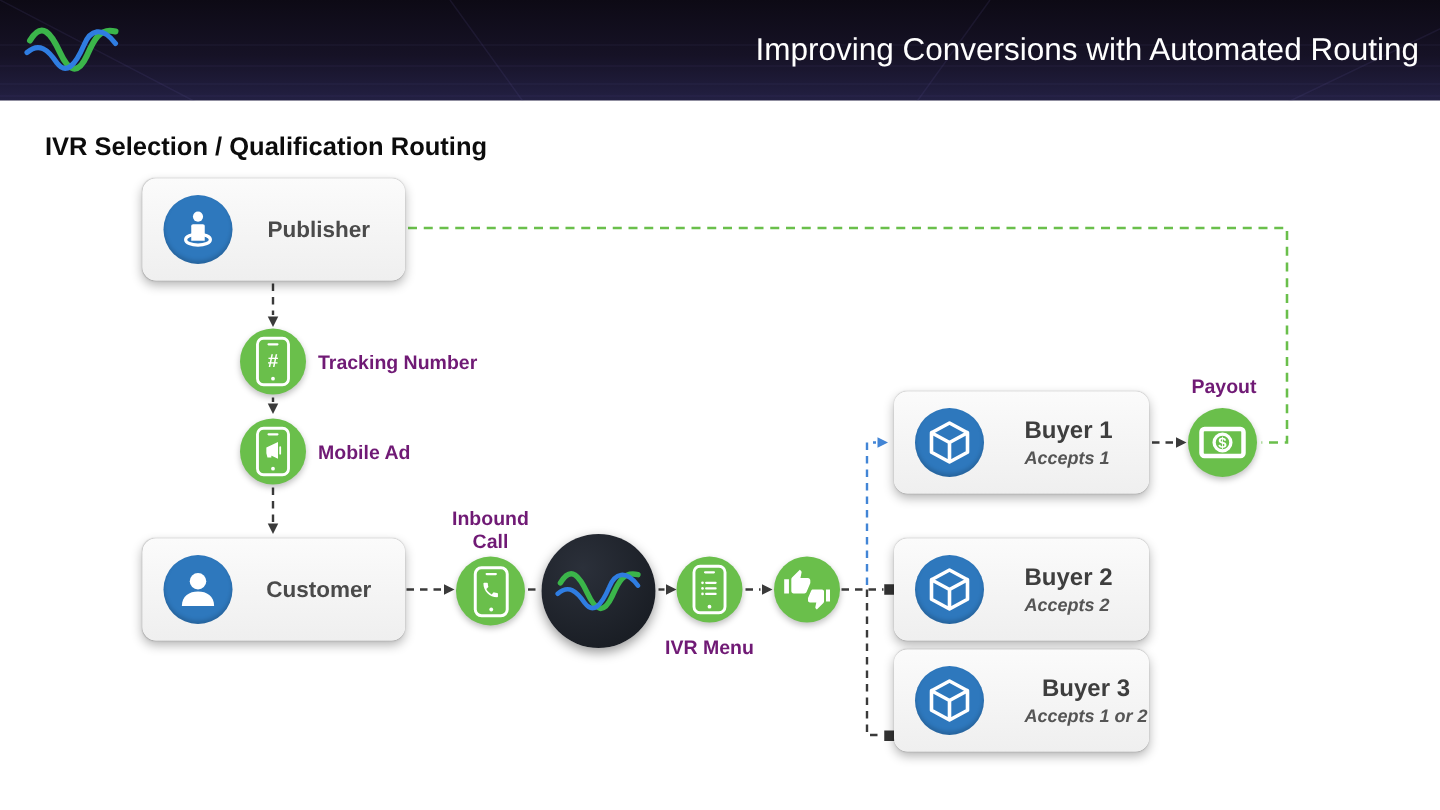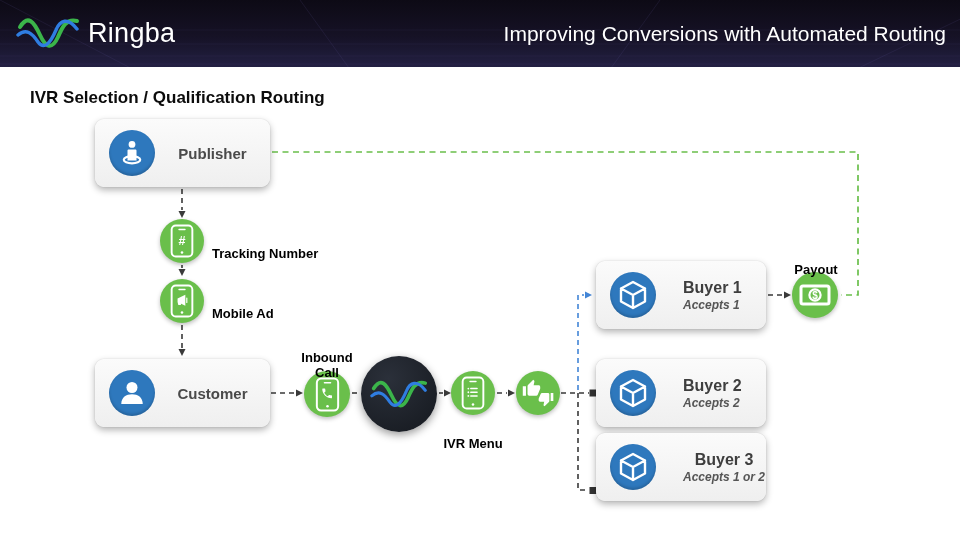--- a/index.html
+++ b/index.html
@@ -46,21 +46,21 @@
     display:flex;align-items:center;justify-content:center;
     box-shadow:0 2px 4px rgba(0,0,0,.25);}
 
   
   .ringba-circle{position:absolute;left:361px;top:356px;width:76px;height:76px;border-radius:50%;
     background:radial-gradient(circle at 36% 30%,#2b303a,#1a1e25 75%);
     box-shadow:0 3px 8px rgba(0,0,0,.4);
     display:flex;align-items:center;justify-content:center;}
 
   
-  .nlabel{position:absolute;font-size:13px;line-height:15px;font-weight:bold;color:#000000;margin-top:12px;}
+  .nlabel{position:absolute;font-size:13px;line-height:15px;font-weight:bold;color:#701a75;}
   .center{text-align:center;}
 </style>
 </head>
 <body>
 
 <div class="stage">
 
   <header class="header">
     <svg class="hgrid" width="960" height="67">
       <g stroke="#5a5090" stroke-width="1" opacity="0.16">
@@ -78,21 +78,20 @@
         <line x1="0" y1="44" x2="960" y2="44"></line>
         <line x1="0" y1="56" x2="960" y2="56"></line>
         <line x1="0" y1="64" x2="960" y2="64"></line>
       </g>
     </svg>
     <div class="brand">
       <svg width="64" height="48" viewBox="0 0 64 48">
         <path d="M4 18 C 12 5, 18 13, 24 26 C 30 39, 36 41, 42 28 C 46 19, 50 9, 61 12" stroke="#3bb54a" stroke-width="4" fill="none" stroke-linecap="round"></path>
         <path d="M2 26 C 10 19, 16 24, 22 33 C 28 41, 34 35, 40 21 C 44 11, 52 8, 61 20" stroke="#2f7de1" stroke-width="3.4" fill="none" stroke-linecap="round"></path>
       </svg>
-      <span class="brand-name">Ringba</span>
     </div>
     <div class="header-title">Improving Conversions with Automated Routing</div>
   </header>
 
   <div class="heading">IVR Selection / Qualification Routing</div>
 
   <svg class="wires" width="960" height="540">
 
     <path class="wire-black" d="M182 189 V210"></path>
     <polygon class="arr-black" points="178.5,211 185.5,211 182,218"></polygon>

